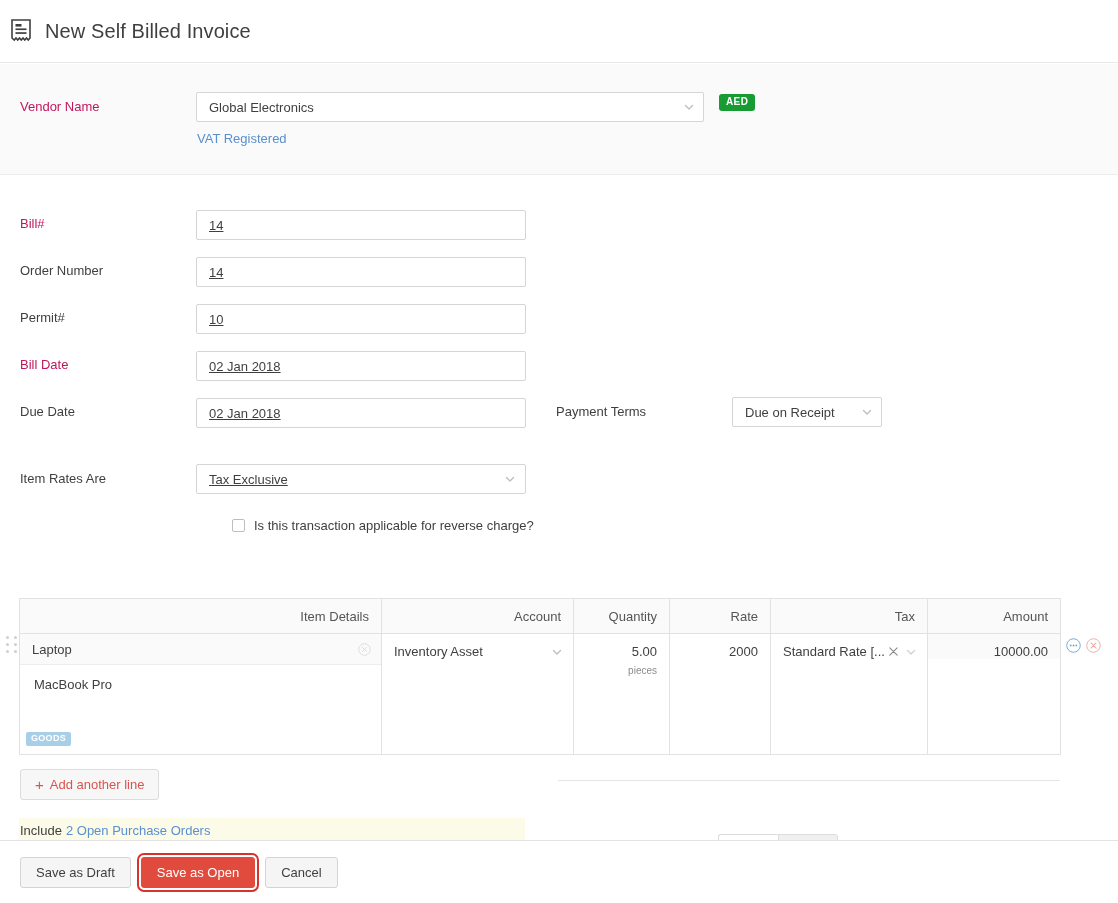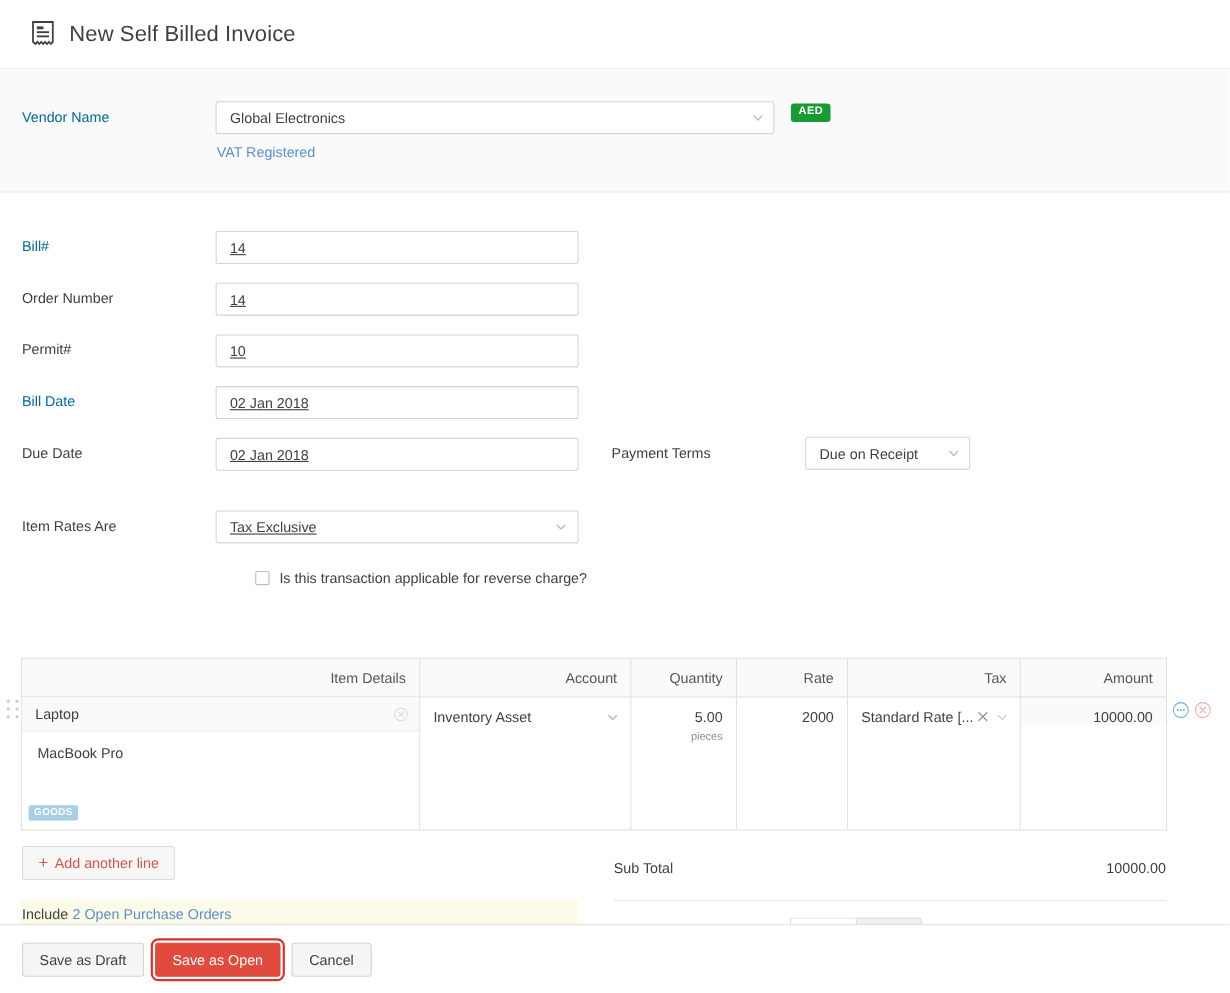--- a/index.html
+++ b/index.html
@@ -11,38 +11,38 @@
     font-size: 13px;
     color: #333333;
     overflow: hidden;
   }
   #page { position: relative; width: 1118px; height: 903px; background:#fff; }
 
   
   .page-header {
     position: absolute; top: 0; left: 0; width: 1118px; height: 63px;
     border-bottom: 1px solid #e8e8e8;
-    display: flex; align-items: center; padding-left: 28px;
+    display: flex; align-items: center; padding-left: 10px;
     background: #ffffff;
   }
   .doc-icon { width: 22px; height: 24px; margin-right: 13px; flex: none; }
   .page-title {
     font-size: 20px; color: #3f3f3f; font-weight: normal;
     letter-spacing: .1px;
   }
 
   
   .vendor-band {
     position: absolute; top: 64px; left: 0; width: 1118px; height: 111px;
     background: #fafafa; border-bottom: 1px solid #ececec;
   }
   .lbl {
     position: absolute; font-size: 13px; color: #3f3f3f; line-height: 16px;
   }
-  .lbl.req { color: #0369a1; }
+  .lbl.req { color: #be185d; }
 
   .vendor-select {
     position: absolute; left: 196px; top: 92px; width: 508px; height: 30px;
     background: #fff; border: 1px solid #d5d5d5; border-radius: 2px;
     display: flex; align-items: center; padding: 0 8px 0 12px;
     font-size: 13px; color: #3f3f3f;
   }
   .vendor-select .val { flex: 1; }
   .chev {
     width: 12px; height: 12px; flex: none; opacity: .55;
@@ -383,24 +383,20 @@
     <span class="plus">+</span>
     <span>Add another line</span>
   </div>
 
   <div class="include-banner">
     <span>Include</span>
     <span class="lnk">2 Open Purchase Orders</span>
   </div>
 
   <div class="totals">
-    <div class="tot-row">
-      <span>Sub Total</span>
-      <span>10000.00</span>
-    </div>
     <div class="tot-divider"></div>
   </div>
 
   <div class="ghost-btns">
     <span></span>
     <span></span>
   </div>
 
   <div class="footer">
     <div class="btn btn-default">Save as Draft</div>

